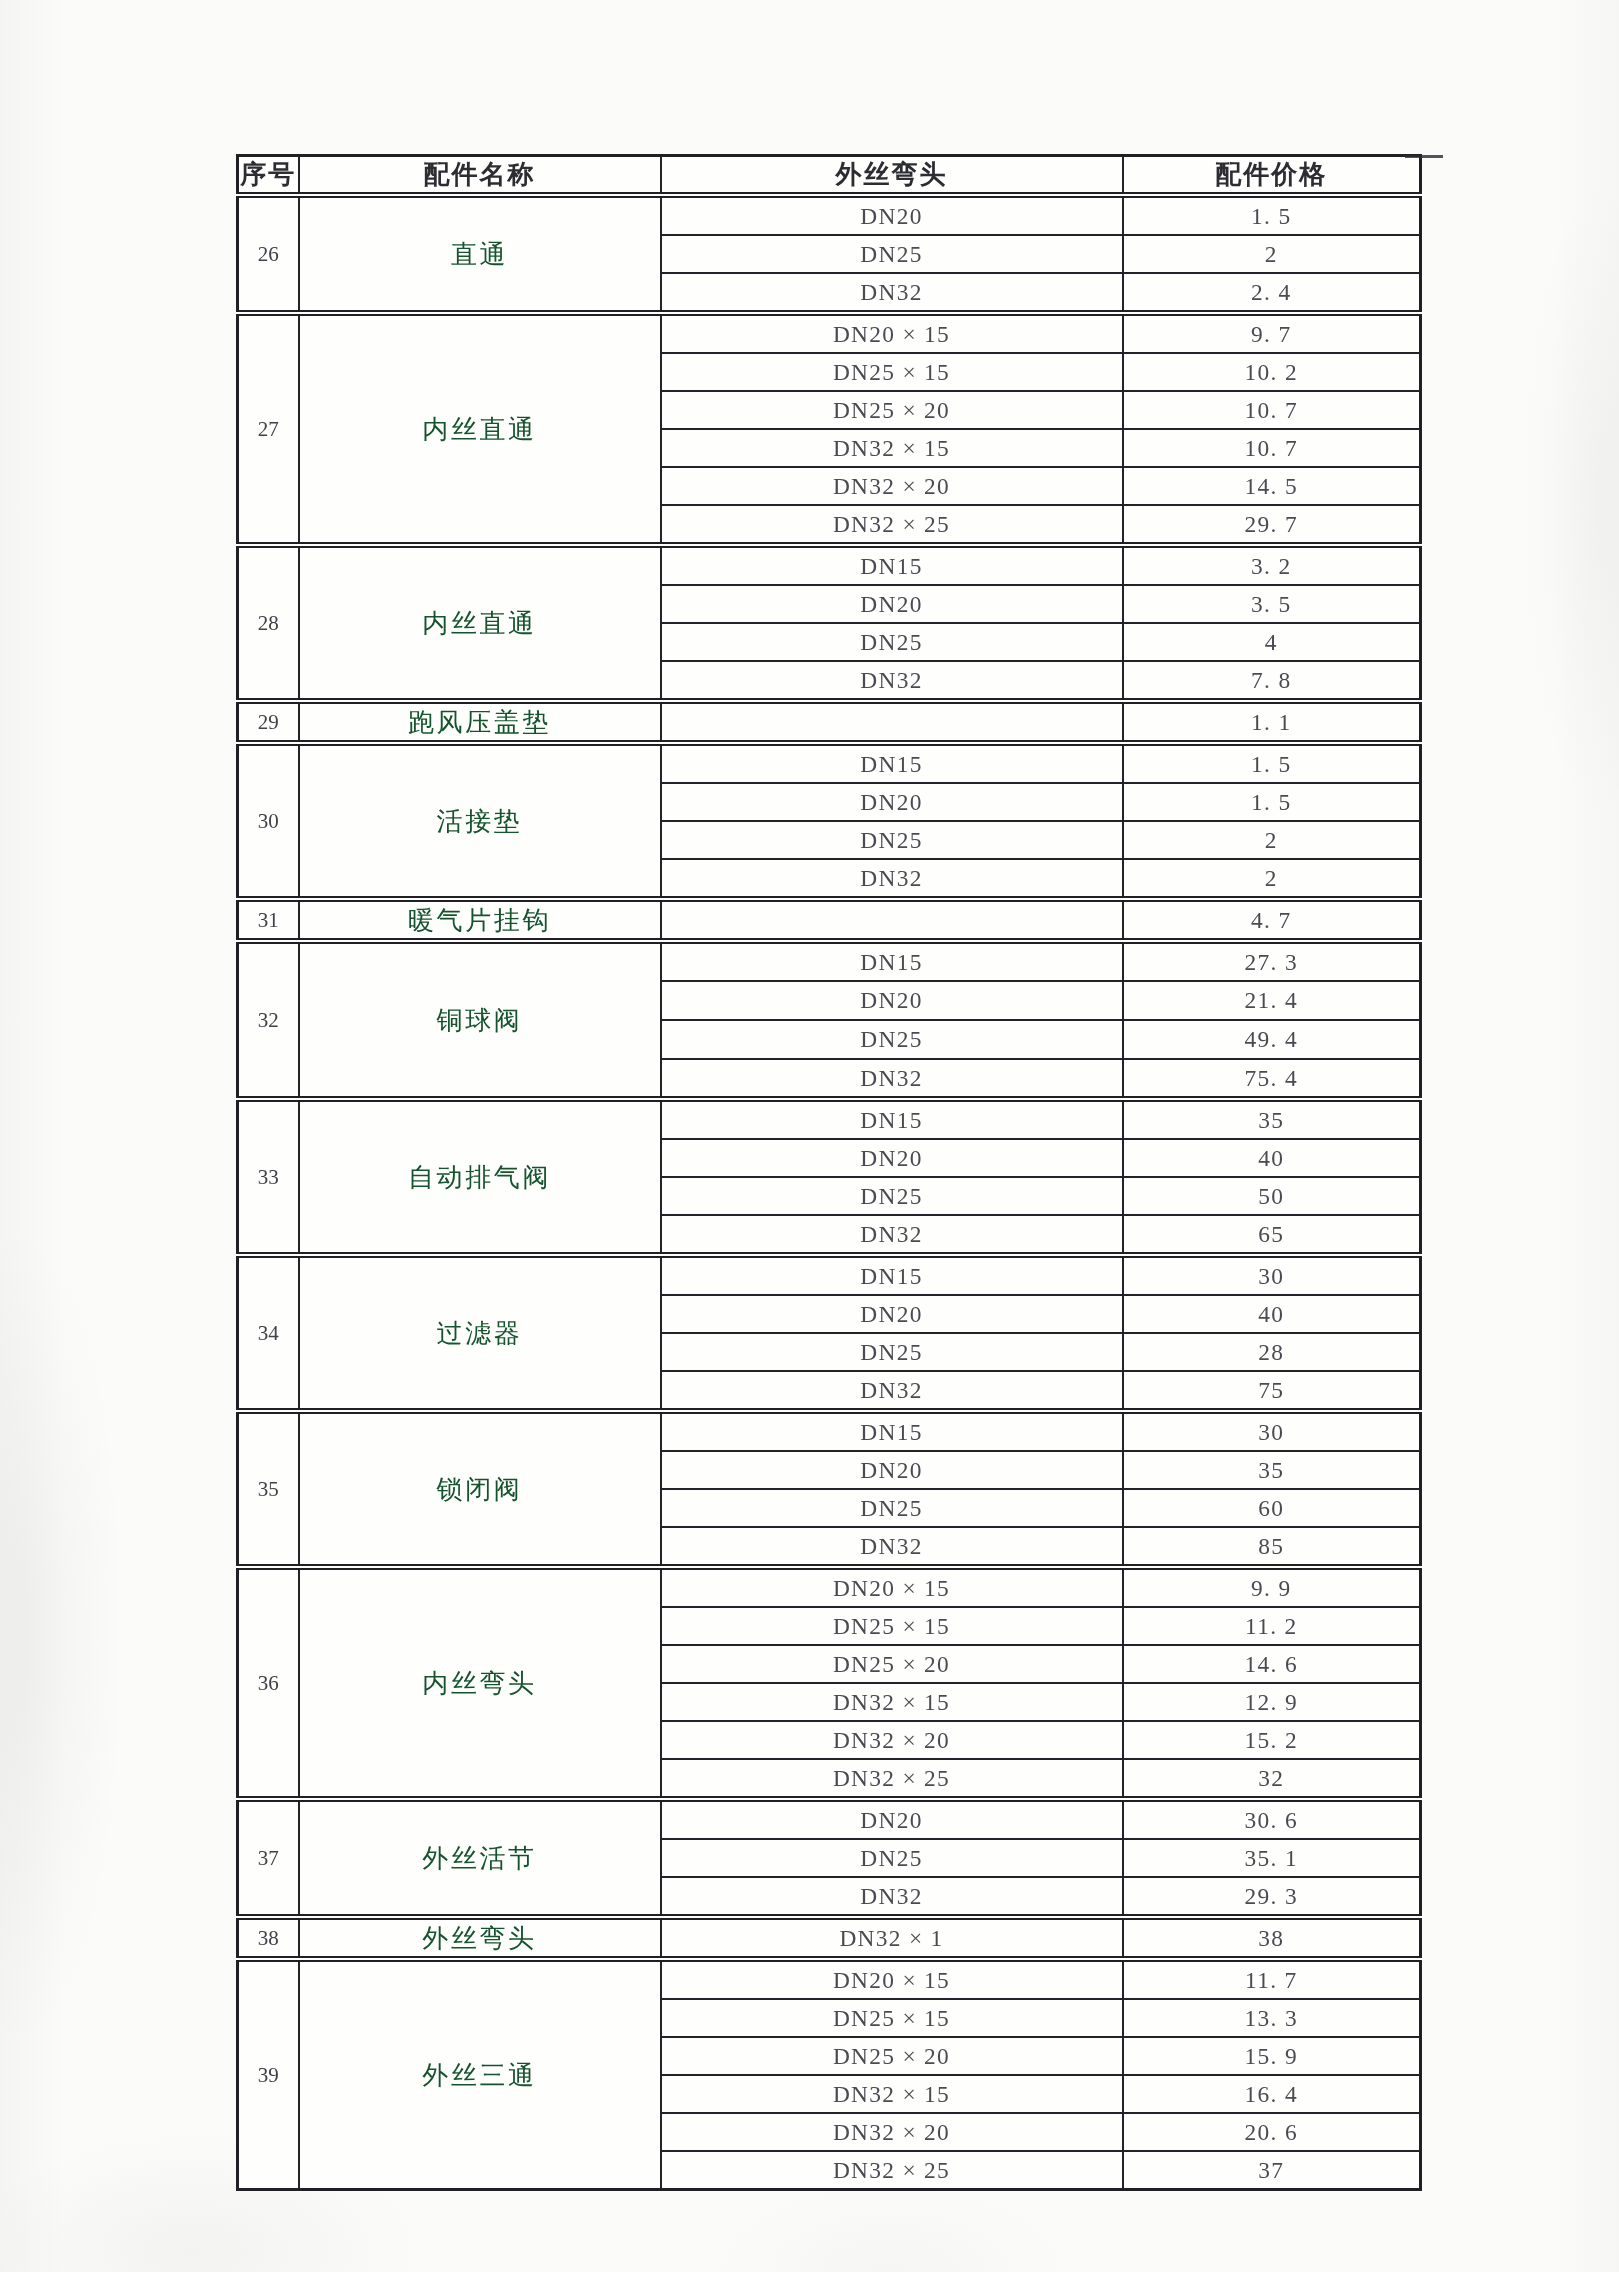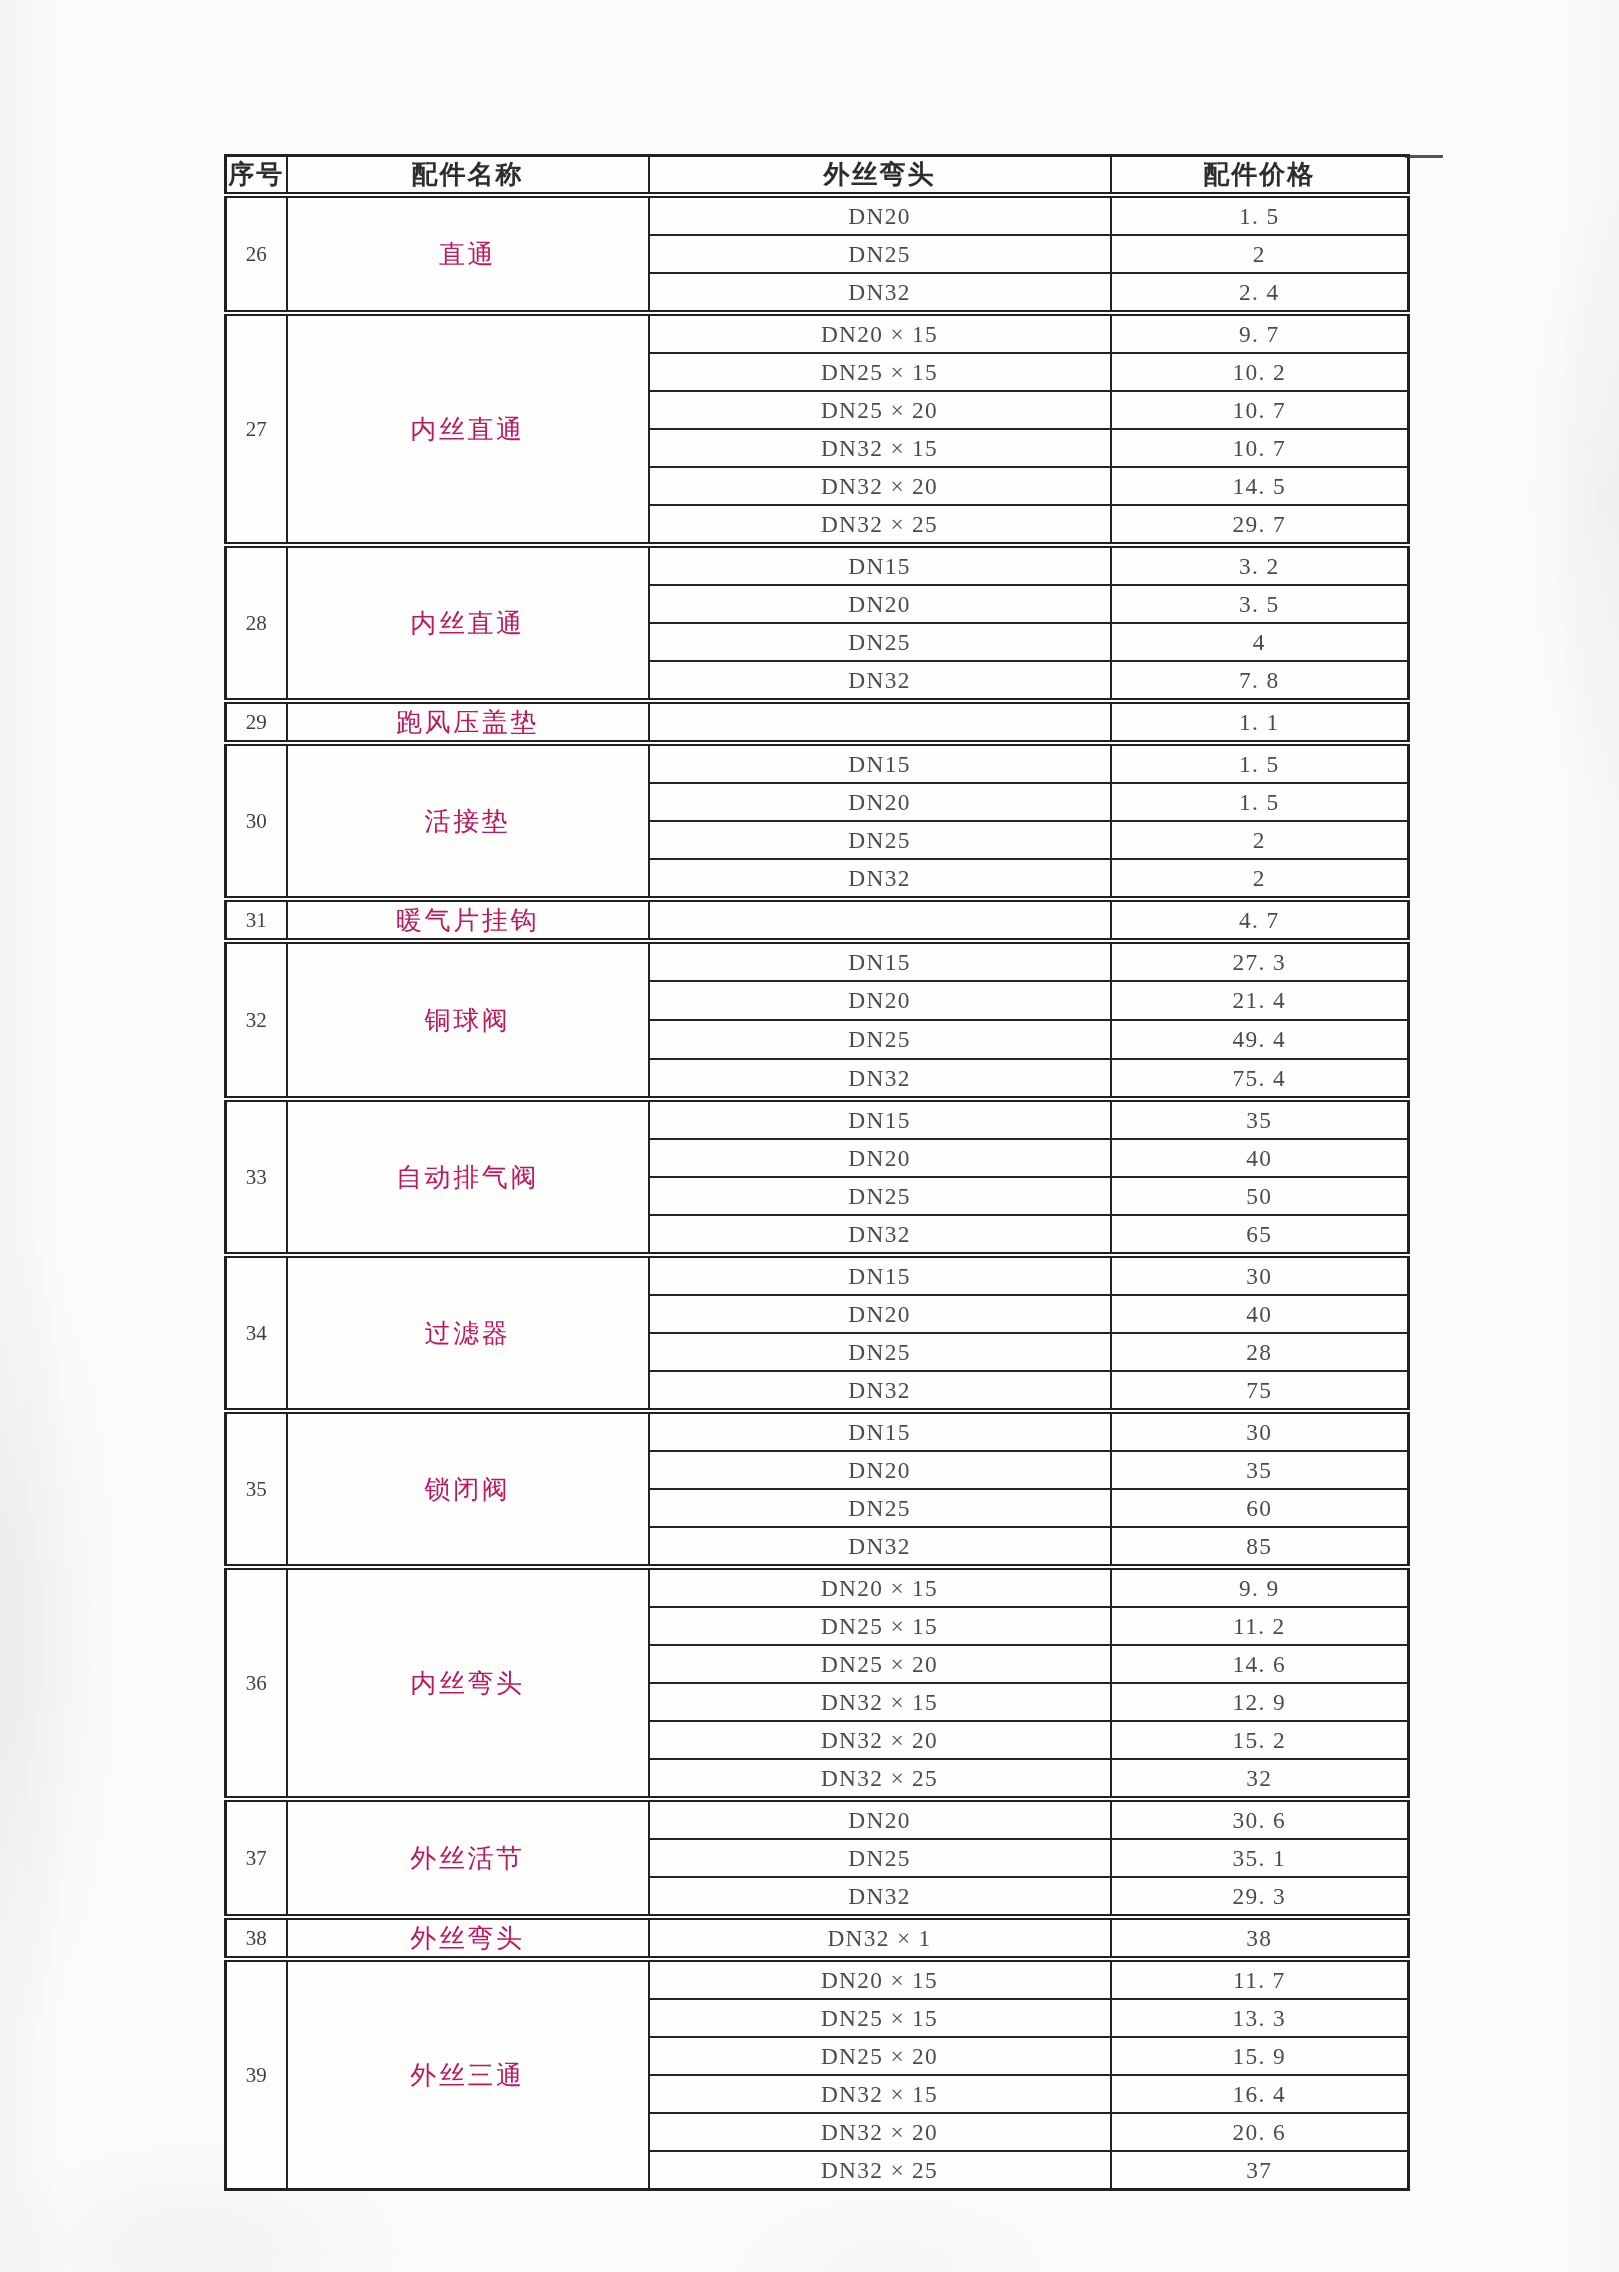--- a/index.html
+++ b/index.html
@@ -17,21 +17,21 @@
       radial-gradient(ellipse 143px 586px at 1.5% 72%, rgba(110,110,118,0.07), transparent 70%),
       radial-gradient(ellipse 117px 456px at 99% 22%, rgba(110,110,118,0.05), transparent 70%),
       radial-gradient(ellipse 325px 169px at 12% 99%, rgba(110,110,118,0.06), transparent 70%),
       radial-gradient(ellipse 260px 130px at 55% 100%, rgba(110,110,118,0.04), transparent 70%),
       linear-gradient(90deg, rgba(120,120,128,0.05) 0%, rgba(120,120,128,0.0) 4%, rgba(120,120,128,0.0) 96%, rgba(120,120,128,0.04) 100%);
     font-family: "Liberation Serif", "DejaVu Serif", serif;
   }
 
   table.parts {
     position: absolute;
-    left: 224px;
+    left: 236px;
     top: 154px;
     width: 1183px;
     border-collapse: collapse;
     table-layout: fixed;
     background: #fefefd;
     border: 3.3px solid #1f1f24;
   }
 
   col.c-no    { width: 61px;  }
   col.c-name  { width: 362px; }
@@ -64,21 +64,21 @@
     border-top: 6.5px double #1f1f24;
   }
 
   td.serial-cell {
     font-size: 21px;
     color: #404048;
   }
 
   td.name-cell {
     font-size: 26px;
-    color: #be185d;
+    color: #14532d;
     letter-spacing: 2.6px;
   }
 
   td.spec-cell,
   td.price-cell {
     letter-spacing: 1.3px;
     color: #4a4a52;
   }
 
   

